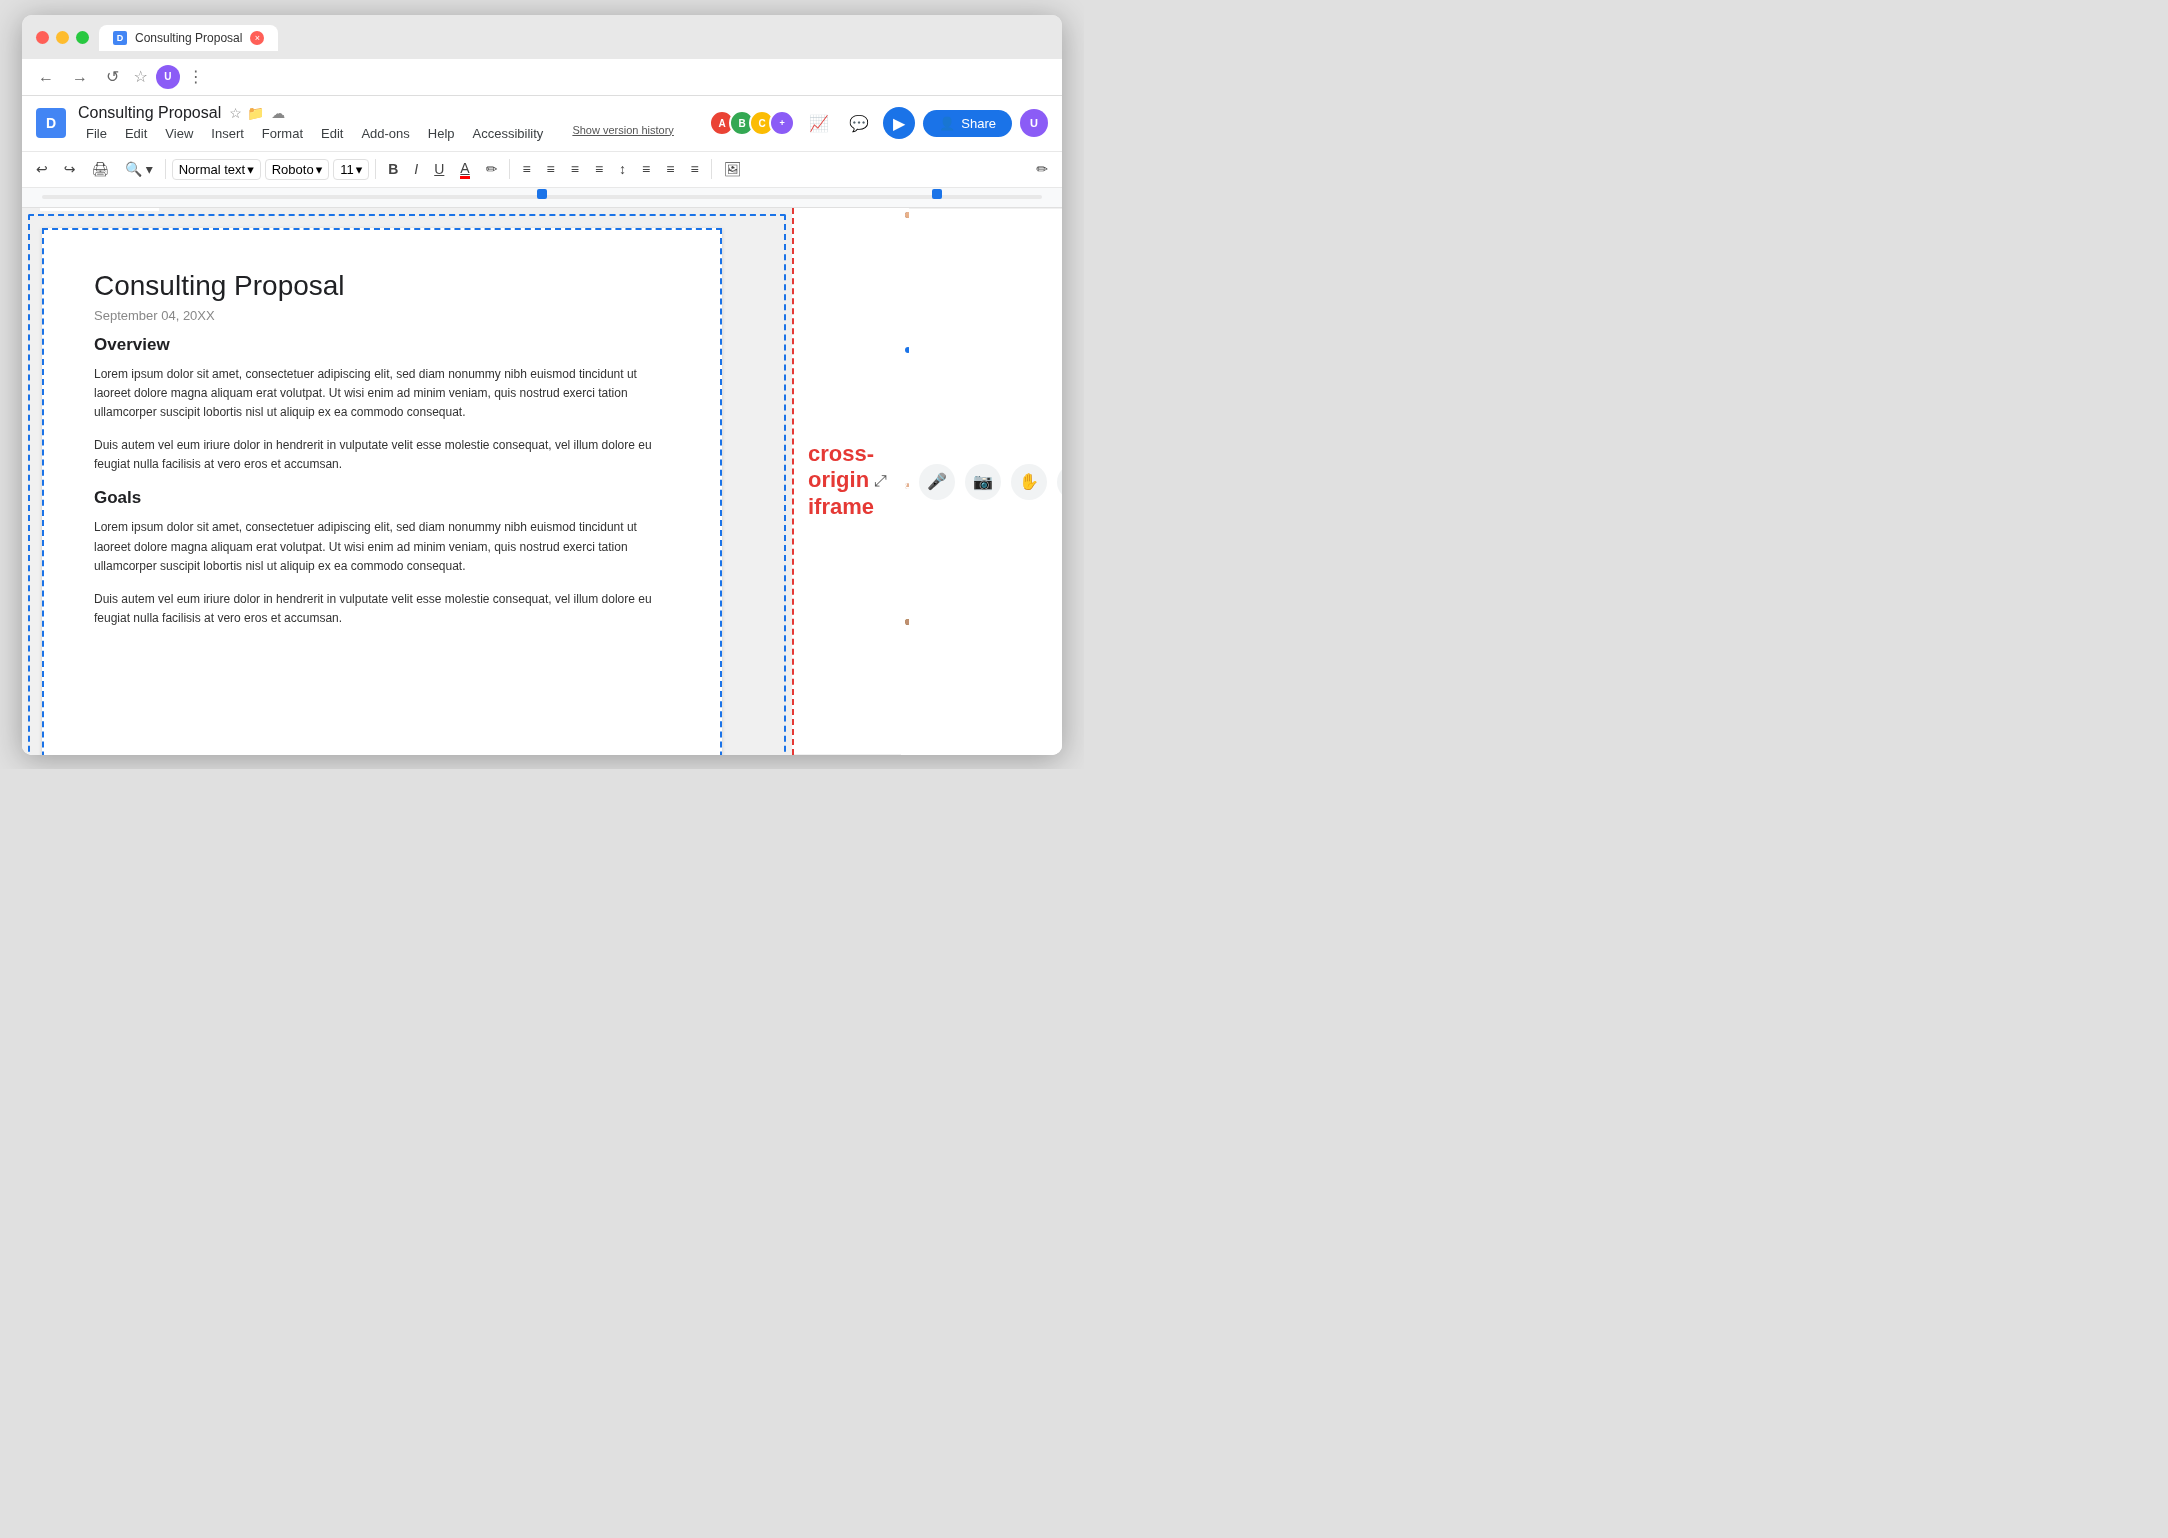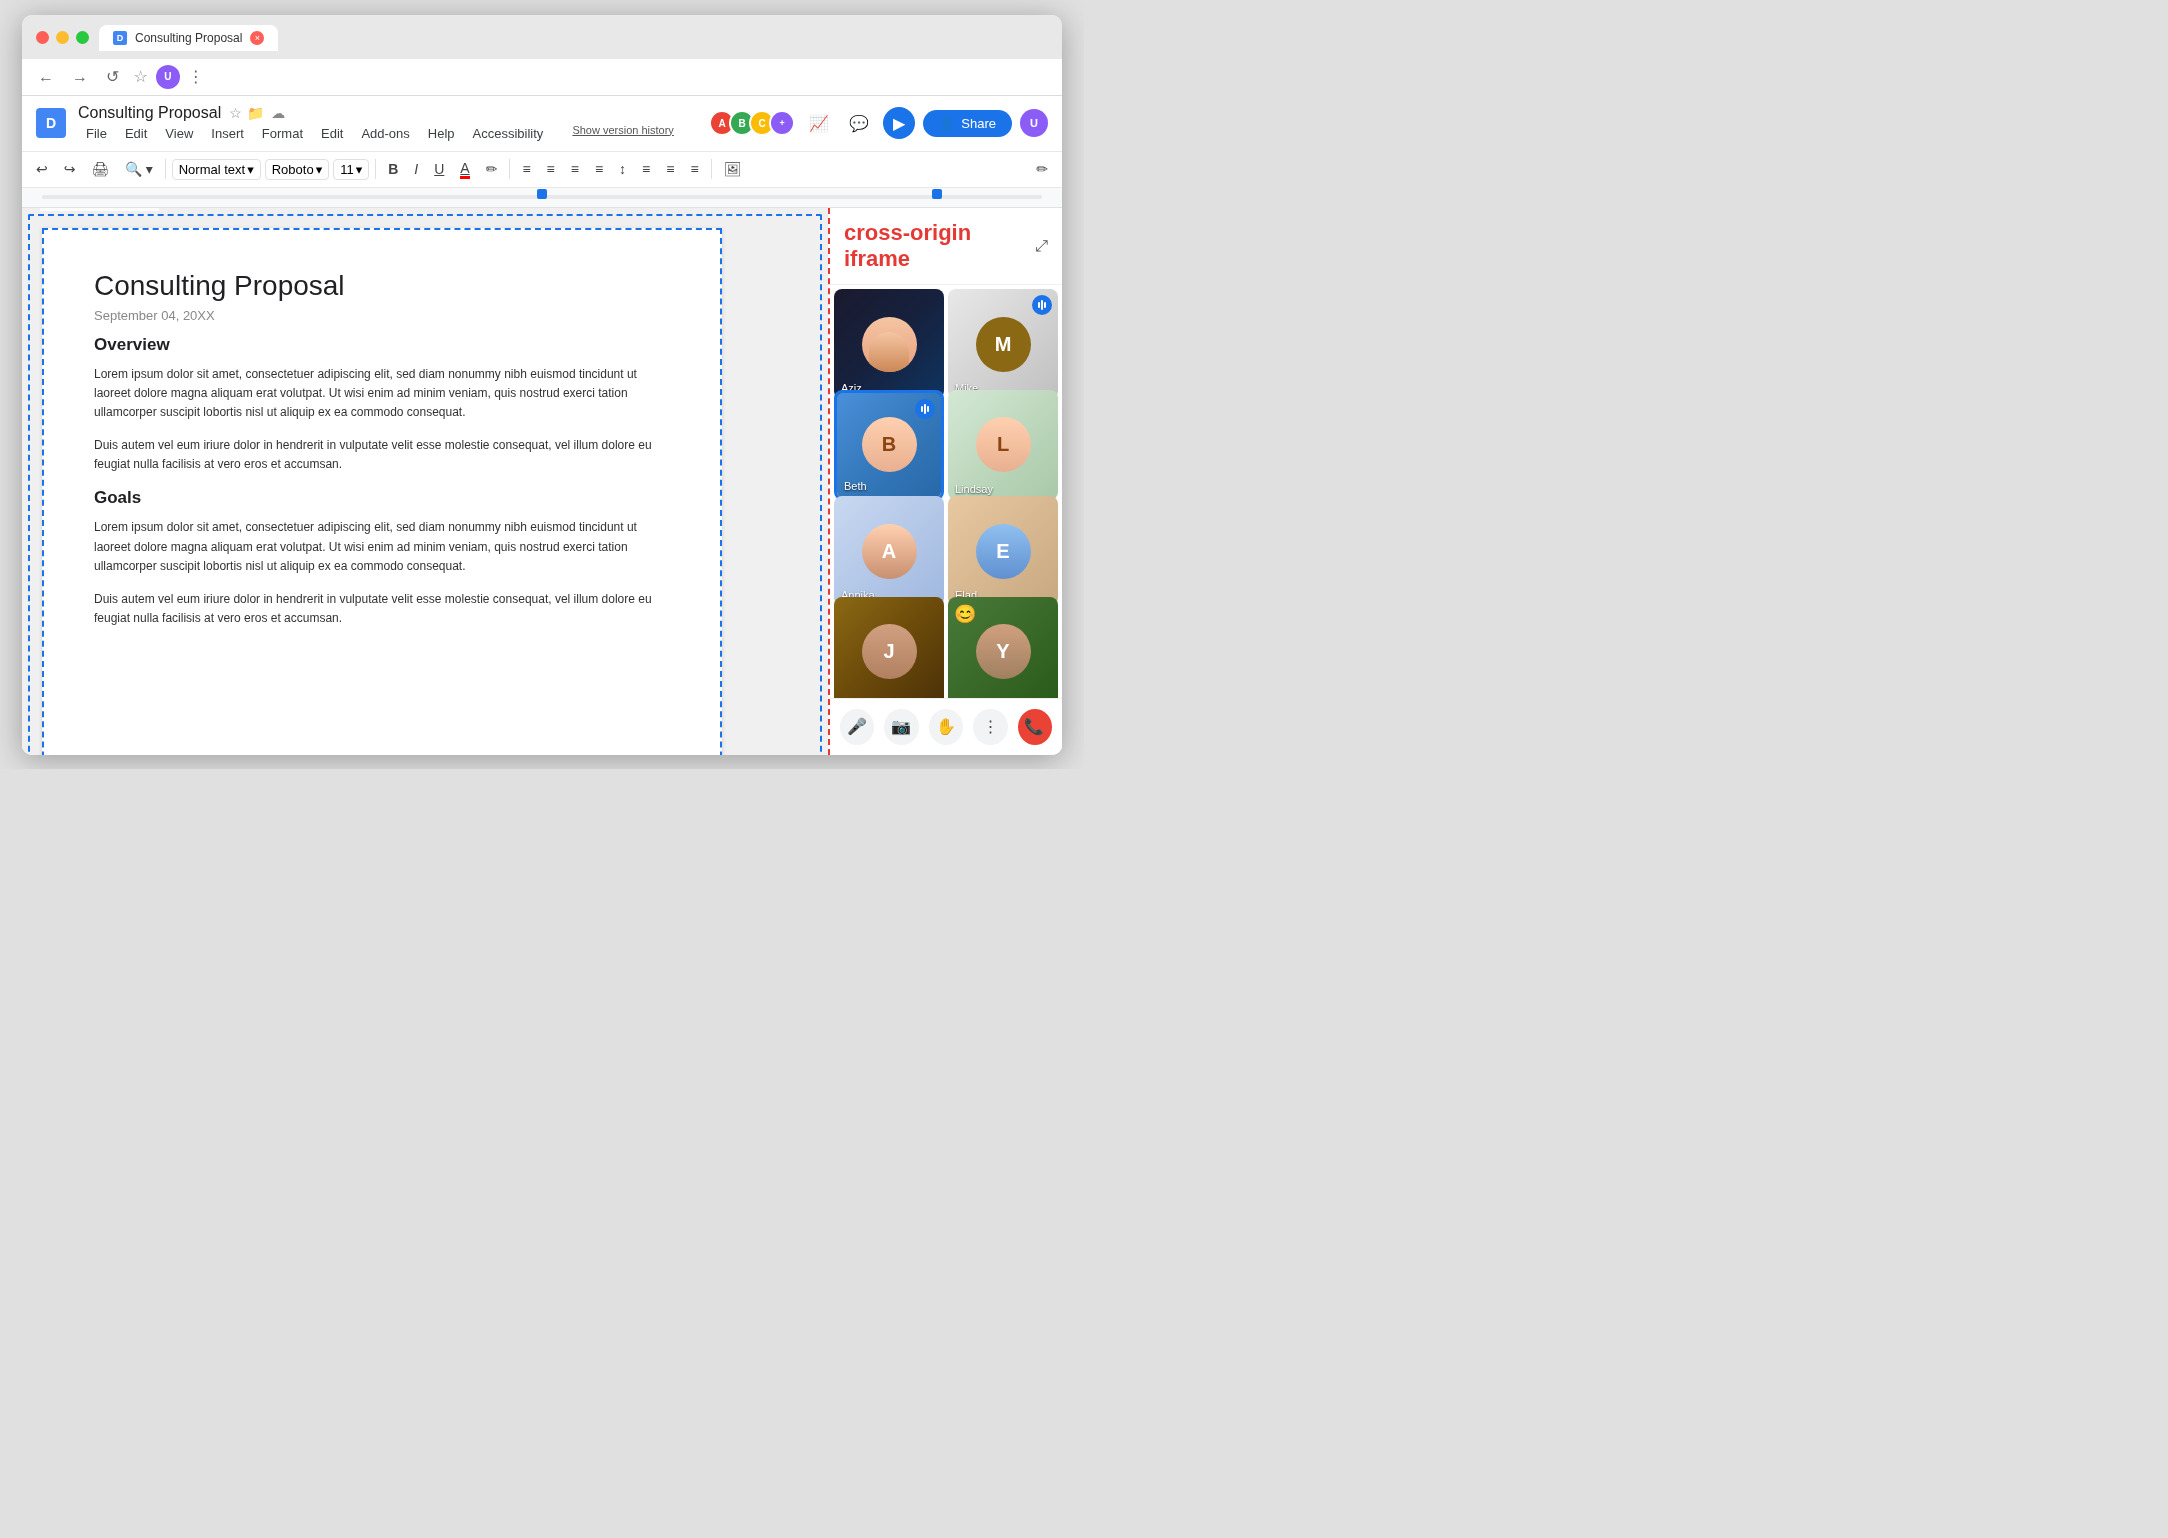--- a/index.html
+++ b/index.html
@@ -368,25 +368,25 @@
 
     .doc-body-text {
       font-size: 12px;
       color: #333;
       line-height: 1.6;
       margin-bottom: 14px;
     }
 
     
     .side-panel {
-      width: 234px;
+      width: 270px;
       background: #fff;
       border-left: 2px dashed #e53935;
       display: flex;
-      flex-direction: column;
+      flex-direction: row;
       position: relative;
     }
 
     .side-panel-header {
       display: flex;
       align-items: center;
       justify-content: space-between;
       padding: 12px 14px;
       border-bottom: 1px solid #f0f0f0;
     }

